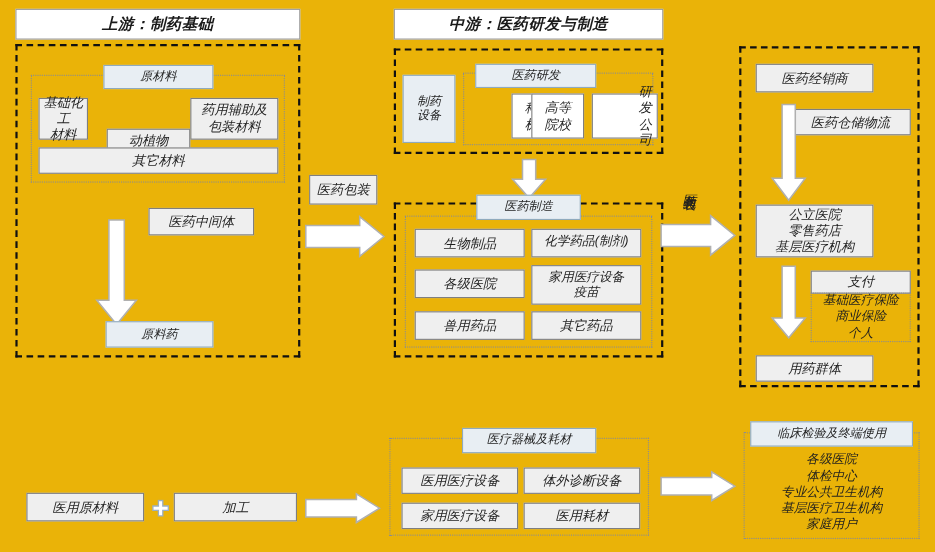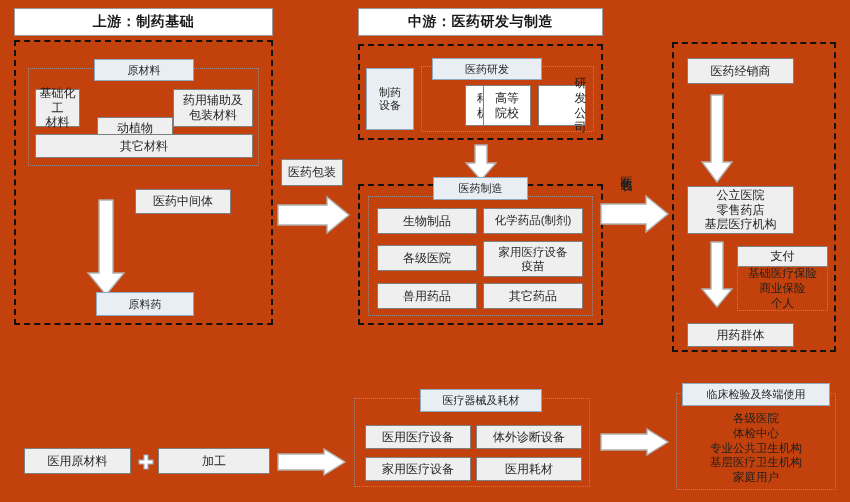--- a/index.html
+++ b/index.html
@@ -9,21 +9,22 @@
   }
   body {
     font-family: "Liberation Sans", "DejaVu Sans", sans-serif;
     color: #222222;
   }
   #canvas {
     position: relative;
     width: 850px;
     height: 502px;
     overflow: hidden;
-    background: #c2410c;
+    background: #eab308;
+    font-style: italic;
   }
   .abs { position: absolute; box-sizing: border-box; }
 
   
   .section-header {
     border: 1px solid #9a9a9a;
     background: #ffffff;
     display: flex;
     align-items: center;
     justify-content: center;
@@ -143,21 +144,21 @@
 设备</div>
 
   <div class="abs region-dotted fine" style="left:421px; top:66px; width:173px; height:66px;"></div>
 
   <div class="abs node chip" style="left:432px; top:58px; width:110px; height:22px;">医药研发</div>
 
   <div class="abs node white multiline" style="left:428px; top:85px; width:48px; height:41px; white-space:pre-line;margin-left:37px;">科研
 机构</div>
   <div class="abs node white multiline" style="left:483px; top:85px; width:48px; height:41px; white-space:pre-line;">高等
 院校</div>
-  <div class="abs node white multiline" style="left:538px; top:85px; width:48px; height:41px; white-space:pre-line;padding-left:39px;">研发
+  <div class="abs node white multiline" style="left:538px; top:85px; width:60px; height:41px; white-space:pre-line;padding-left:39px;">研发
 公司</div>
 
   <svg class="abs arrow-svg" style="left:464px; top:144px;" width="34" height="38" viewBox="0 0 34 38">
     <path d="M11,1 L23,1 L23,19 L32,19 L17,36 L2,19 L11,19 Z"></path>
   </svg>
 
   <div class="abs region-dashed" style="left:358px; top:184px; width:245px; height:141px;"></div>
   <div class="abs region-dotted fine" style="left:368px; top:196px; width:225px; height:120px;"></div>
 
   <div class="abs node chip" style="left:433px; top:177px; width:95px; height:23px;">医药制造</div>
@@ -176,20 +177,21 @@
 
   <svg class="abs arrow-svg" style="left:600px; top:195px;" width="70" height="38" viewBox="0 0 70 38">
     <path d="M1,9 L46,9 L46,1 L68,19 L46,37 L46,29 L1,29 Z"></path>
   </svg>
 
 
   <div class="abs region-dashed" style="left:672px; top:42px; width:164px; height:310px;"></div>
 
   <div class="abs node" style="left:687px; top:58px; width:107px; height:26px;">医药经销商</div>
 
+  <div class="abs node" style="left:718px; top:99px; width:110px; height:24px;">医药仓储物流</div>
 
   <svg class="abs arrow-svg" style="left:700px; top:94px;" width="34" height="90" viewBox="0 0 34 90">
     <path d="M11,1 L23,1 L23,68 L32,68 L17,88 L2,68 L11,68 Z"></path>
   </svg>
 
   <div class="abs node multiline" style="left:687px; top:186px; width:107px; height:48px; white-space:pre-line;">公立医院
 零售药店
 基层医疗机构</div>
 
   <svg class="abs arrow-svg" style="left:700px; top:241px;" width="34" height="68" viewBox="0 0 34 68">

